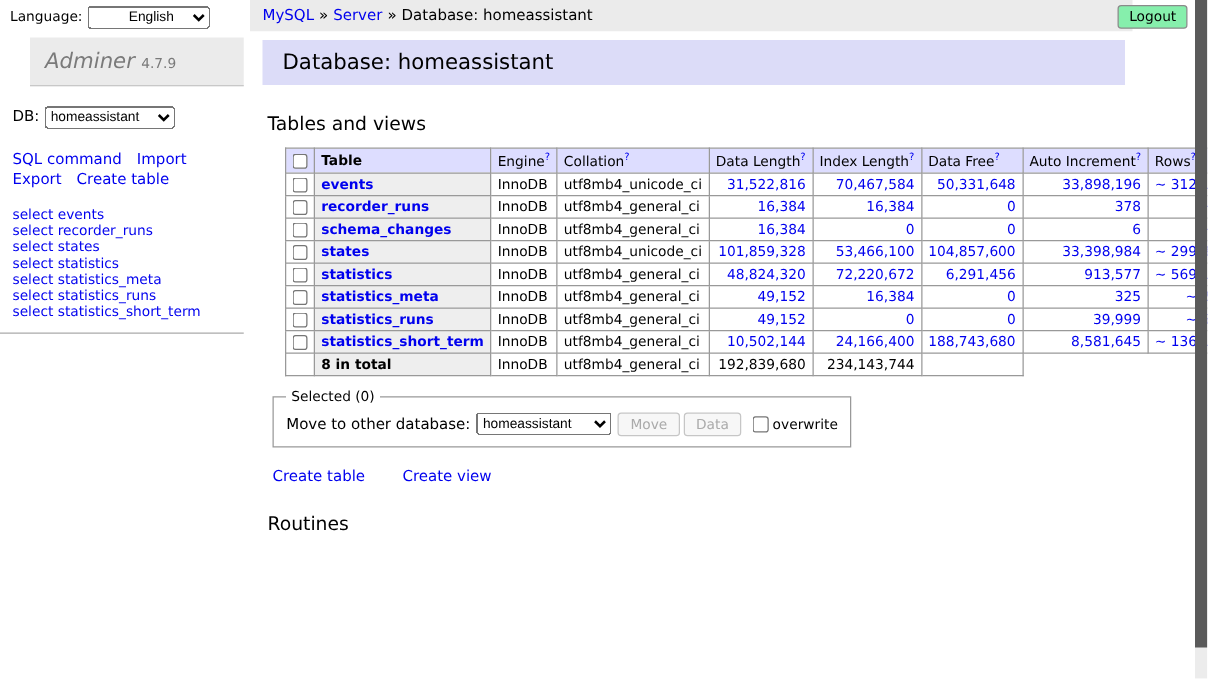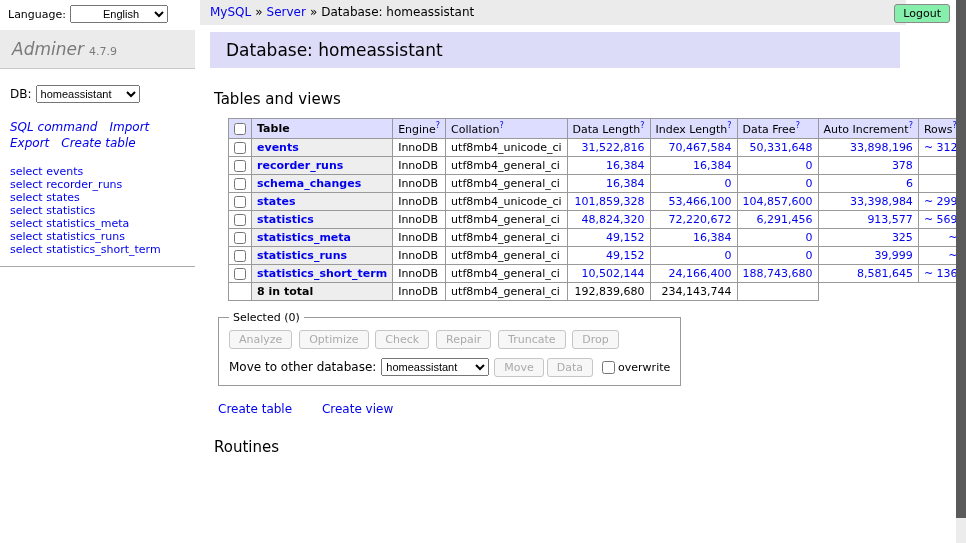--- a/index.html
+++ b/index.html
@@ -25,27 +25,27 @@
   #breadcrumb .sep { color:#000; margin:0 4px; }
   #logout {
     position:absolute; top:4px; right:16px;
     font-size:11px; padding:2px 8px;
     background:#86efac; border:1px solid #8a8a8a; border-radius:3px;
     font-family:inherit; cursor:pointer;
   }
 
   
   #menu { position:absolute; left:0; top:30px; width:195px; }
-  .logo-bar { background:#ebebeb; border-bottom:1px solid #c8c8c8; padding:9px 12px; }
+  .logo-bar { background:#ebebeb; border-bottom:1px solid #c8c8c8; padding:9px 12px;margin-left:24px; }
   .logo { font-style:italic; color:#7a7a7a; font-size:17px; }
   .logo-version { font-size:11px; color:#7a7a7a; margin-left:5px; }
   .db-row { margin:16px 0 0 10px; font-size:12px; }
   .db-row select { font-size:11px; width:104px; height:18px; margin-left:4px; }
   .menu-links { margin:16px 0 0 10px; line-height:16px; font-size:12px; }
-  .menu-links a { margin-right:12px;font-style:italic; }
+  .menu-links a { margin-right:12px; }
   .tables-list { margin:14px 0 0 0; padding:0 0 10px 10px; border-bottom:1px solid #aaa; }
   .tables-list a { display:block; font-size:11px; line-height:13px; }
 
   
   #content { position:absolute; left:210px; top:32px; width:690px; }
   h2.page-title {
     margin:0; padding:8px 16px; background:#dcdcf8;
     font-size:17px; font-weight:normal;
   }
   .top-links { margin:24px 0 0 8px; }
@@ -264,28 +264,20 @@
           <td>utf8mb4_general_ci</td>
           <td class="num">192,839,680</td>
           <td class="num">234,143,744</td>
           <td></td>
         </tr>
       </tbody>
     </table>
 
     <fieldset class="selected-fs">
       <legend>Selected (0)</legend>
-      <div class="ops">
-        <button class="btn" disabled="">Analyze</button>
-        <button class="btn" disabled="">Optimize</button>
-        <button class="btn" disabled="">Check</button>
-        <button class="btn" disabled="">Repair</button>
-        <button class="btn" disabled="">Truncate</button>
-        <button class="btn" disabled="">Drop</button>
-      </div>
       <div class="move-row">
         <span>Move to other database:</span><select><option>homeassistant</option></select><button class="btn" disabled="">Move</button><button class="btn" disabled="">Data</button><input type="checkbox" style=""><label>overwrite</label>
       </div>
     </fieldset>
 
     <div class="bottom-links">
       <a href="#">Create table</a>
       <a href="#">Create view</a>
     </div>
 

